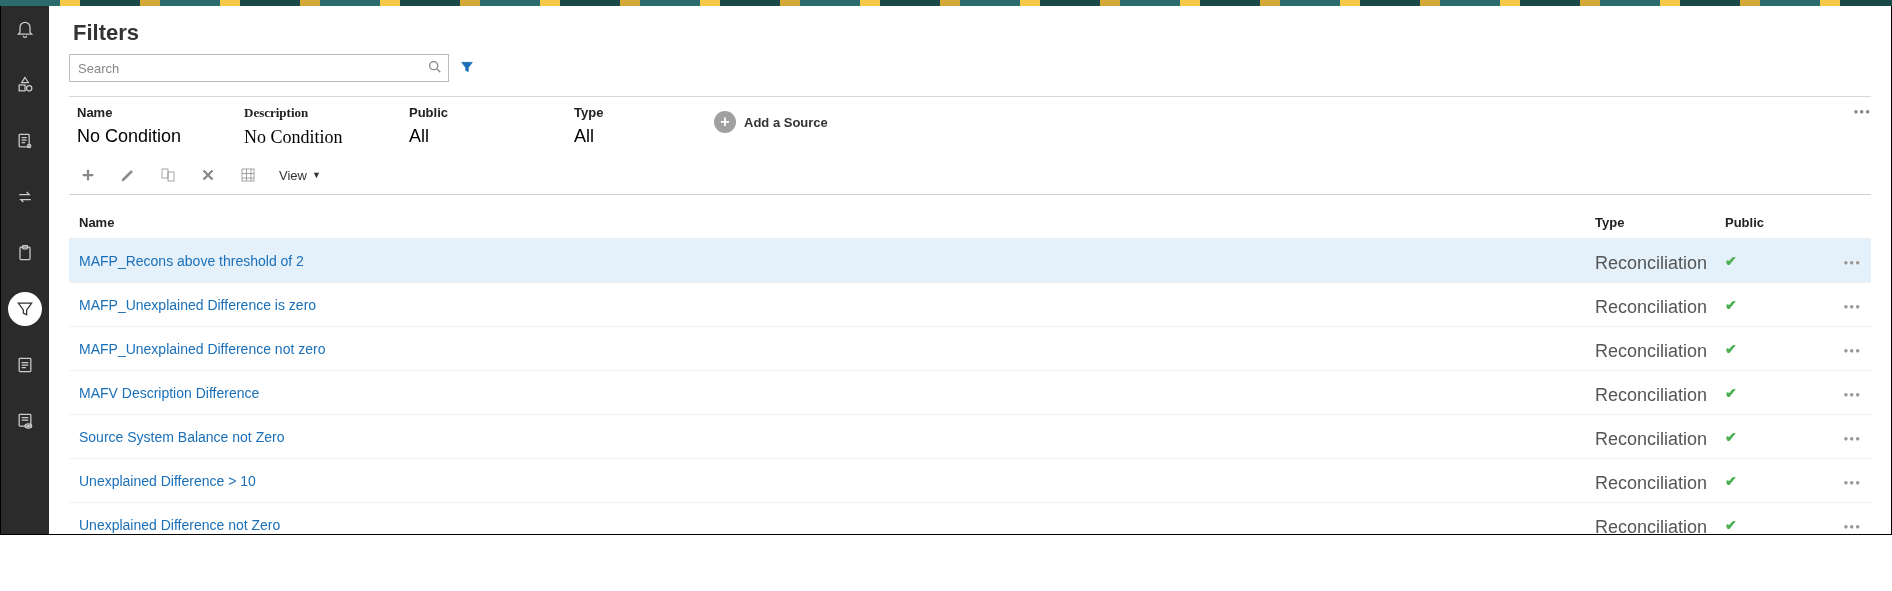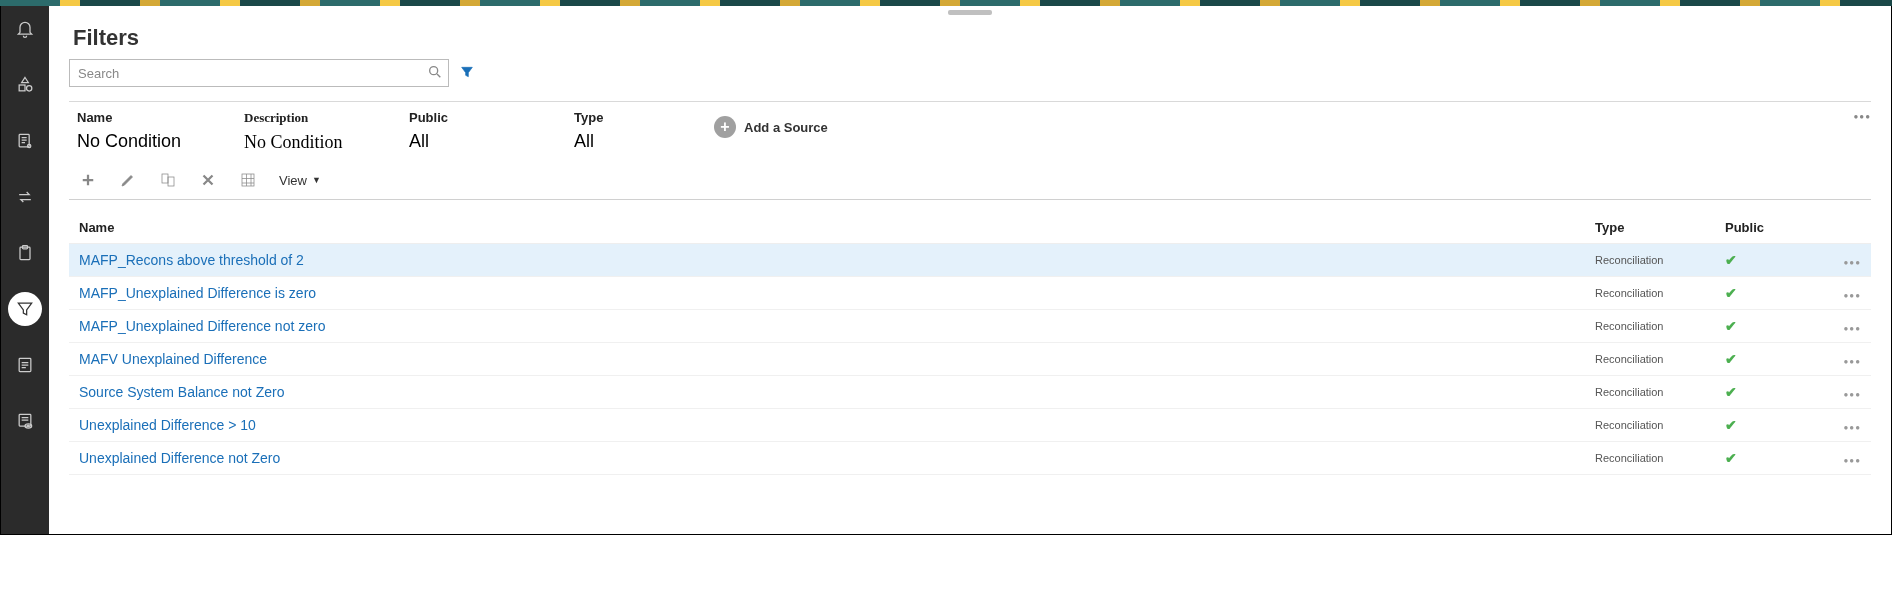--- a/index.html
+++ b/index.html
@@ -77,21 +77,21 @@
     .view-caret { font-size: 9px; }
     .table { margin-top: 12px; }
     .thead { display: flex; padding: 8px 10px; font-weight: 700; color: #222; border-bottom: 1px solid #eee; }
     .col-name { flex: 1; }
     .col-type { width: 130px; }
     .col-public { width: 76px; }
     .col-act { width: 60px; text-align: right; }
     .trow { display: flex; align-items: center; padding: 8px 10px; border-bottom: 1px solid #f0f0f0; }
     .trow.sel { background: #e4f1fb; }
     .trow .col-name a { color: #1a6fb8; text-decoration: none; font-size: 14px; cursor: pointer; }
-    .trow .col-type { color: #555; font-size: 11px; }
+    .trow .col-type { color: #555; font-size: 18px; margin-top: 6px; }
     .check { color: #4caf50; font-weight: 700; font-size: 14px; }
     .row-dots { color: #999; cursor: pointer; font-size: 8px; letter-spacing: 1px; }
   </style>
 </head>
 <body>
 
 <div class="top-stripe"></div>
 <div class="wrap">
   <div class="side">
     <div class="side-item">
@@ -233,21 +233,21 @@
             <div class="col-public"><span class="check">✔</span></div>
             <div class="col-act"><span class="row-dots">●●●</span></div>
           </div>
           <div class="trow">
             <div class="col-name"><a>MAFP_Unexplained Difference not zero</a></div>
             <div class="col-type">Reconciliation</div>
             <div class="col-public"><span class="check">✔</span></div>
             <div class="col-act"><span class="row-dots">●●●</span></div>
           </div>
           <div class="trow">
-            <div class="col-name"><a>MAFV Unexplained Difference</a></div>
+            <div class="col-name"><a>MAFV Description Difference</a></div>
             <div class="col-type">Reconciliation</div>
             <div class="col-public"><span class="check">✔</span></div>
             <div class="col-act"><span class="row-dots">●●●</span></div>
           </div>
           <div class="trow">
             <div class="col-name"><a>Source System Balance not Zero</a></div>
             <div class="col-type">Reconciliation</div>
             <div class="col-public"><span class="check">✔</span></div>
             <div class="col-act"><span class="row-dots">●●●</span></div>
           </div>

